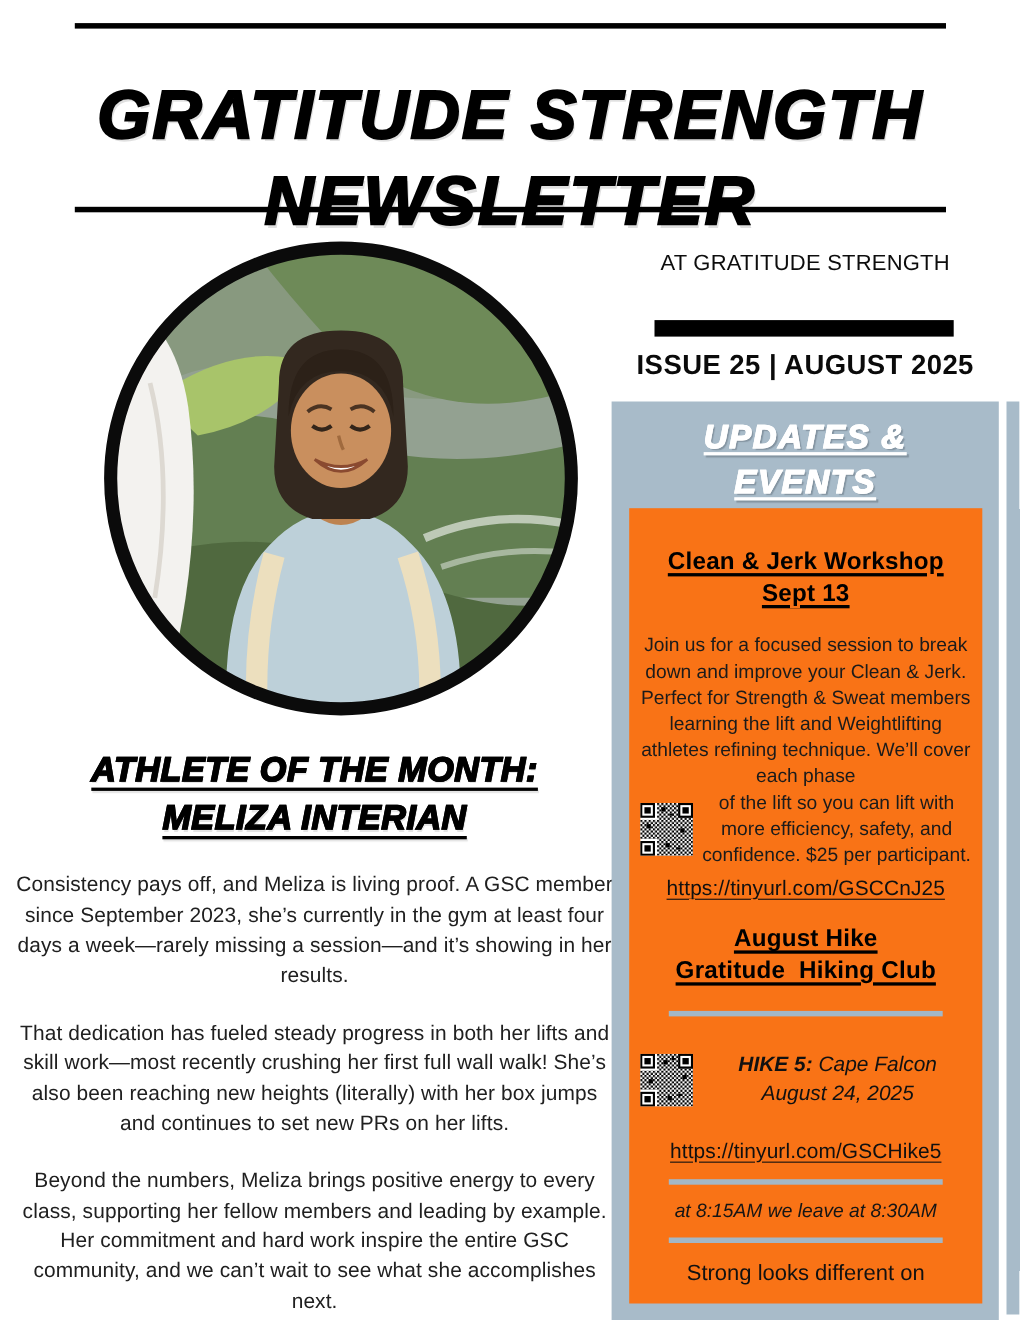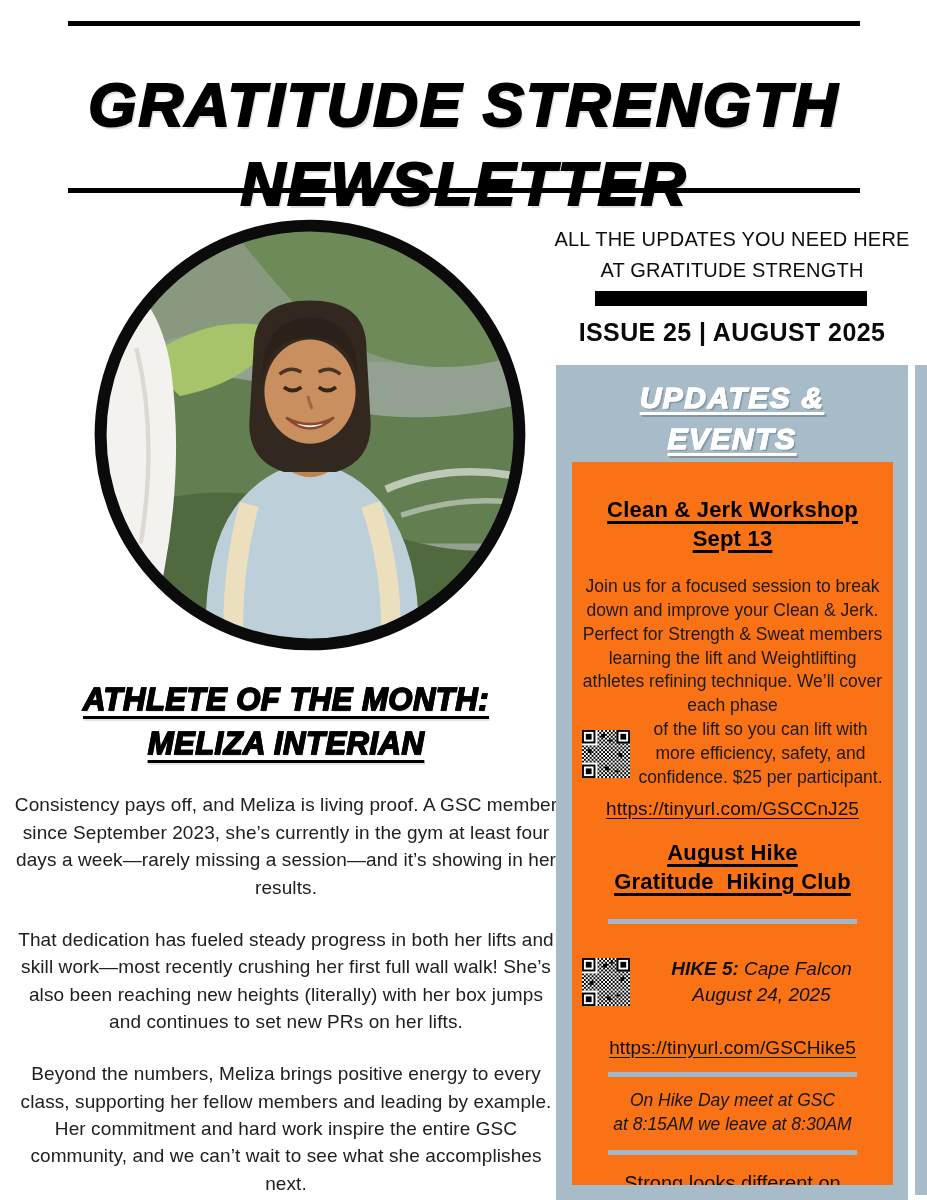--- a/index.html
+++ b/index.html
@@ -119,21 +119,20 @@
       <path d="M104,71 q5,-3 10,1" stroke="#4a3322" stroke-width="1.6" fill="none"></path>
       <path d="M88,78 q4,3 8,0" stroke="#33251a" stroke-width="1.7" fill="none"></path>
       <path d="M104,78 q4,3 8,0" stroke="#33251a" stroke-width="1.7" fill="none"></path>
       <path d="M99,82 q1,4 2,6" stroke="#a06a3e" stroke-width="1.4" fill="none"></path>
       <path d="M89,92 Q100,102 111,92 Q100,98 89,92 Z" fill="#fff" stroke="#8a4a30" stroke-width="1.2"></path>
     </g>
     <circle cx="100" cy="100" r="96.5" fill="none" stroke="#0b0b0b" stroke-width="5.5"></circle>
   </svg>
 
   <div class="tagline">
-    <span>ALL THE UPDATES YOU NEED HERE</span>
     <span>AT GRATITUDE STRENGTH</span>
   </div>
   <div class="black-bar"></div>
   <div class="issue">ISSUE 25 | AUGUST 2025</div>
 
   <div class="athlete">
     <h2 class="athlete-heading">
       <span class="hl">ATHLETE OF THE MONTH:</span>
       <span class="hl">MELIZA INTERIAN</span>
     </h2>
@@ -229,21 +228,20 @@
           <span class="b">HIKE 5:</span><span> Cape Falcon</span>
           <span class="hike-date">August 24, 2025</span>
         </p>
       </div>
 
       <a class="link" href="#">https://tinyurl.com/GSCHike5</a>
 
       <div class="divider"></div>
 
       <p class="meetup">
-        <span>On Hike Day meet at GSC</span>
         <span>at 8:15AM we leave at 8:30AM</span>
       </p>
 
       <div class="divider"></div>
 
       <p class="closing">
         <span class="line">Strong looks different on</span>
 
       </p>
 

